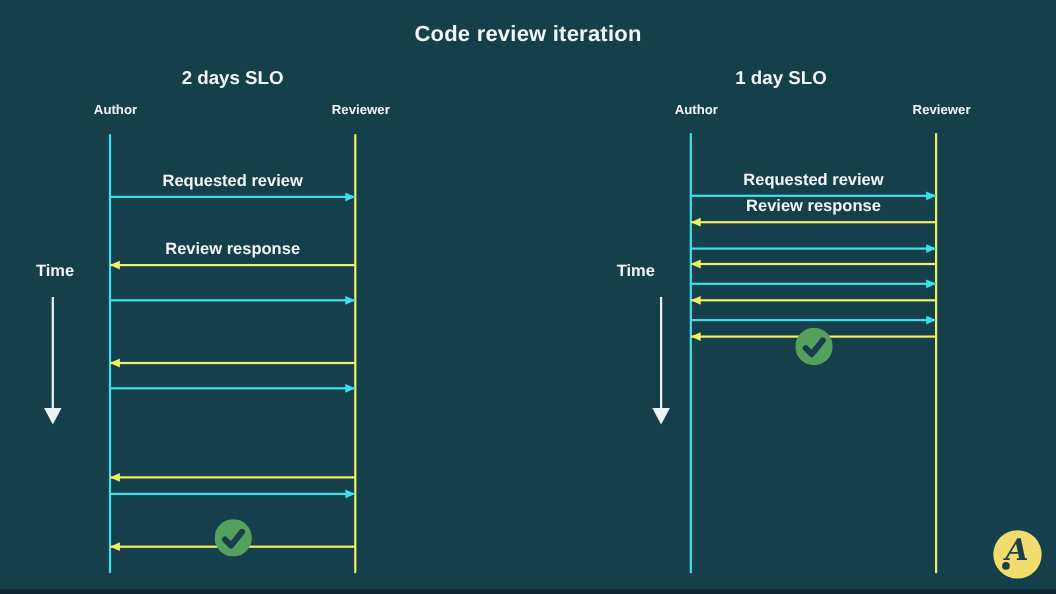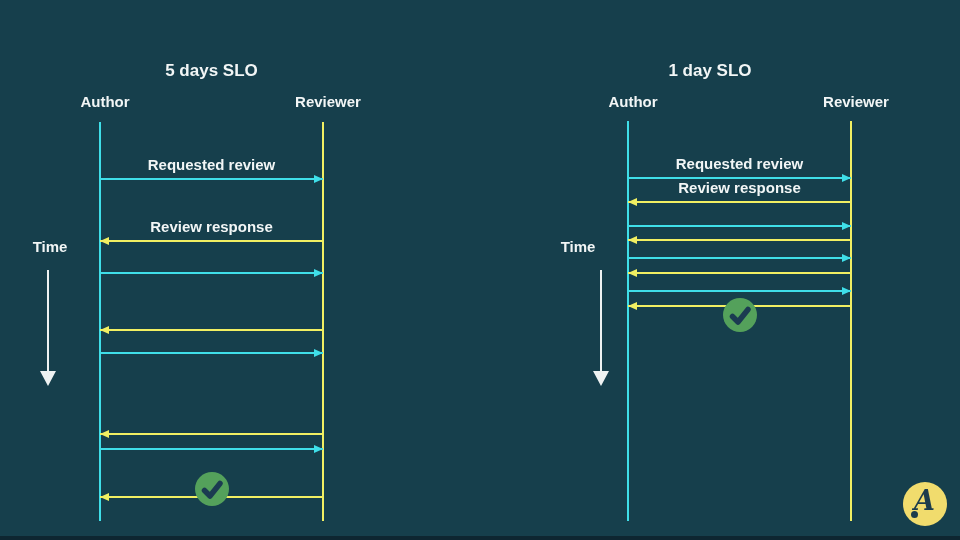--- a/index.html
+++ b/index.html
@@ -27,21 +27,21 @@
   }
   .heading {
     position: absolute;
     text-align: center;
     font-size: 17px;
     font-weight: bold;
   }
   .actor-label {
     position: absolute;
     text-align: center;
-    font-size: 15px;
+    font-size: 12px;
     font-weight: bold;
   }
   .lifeline {
     position: absolute;
     width: 2px;
   }
   .time-label {
     position: absolute;
     text-align: center;
     font-size: 15px;
@@ -110,24 +110,25 @@
     position: absolute;
     left: 0; bottom: 0;
     width: 960px; height: 4px;
     background: #0E2631;
   }
 </style>
 </head>
 <body>
 
 <div id="stage">
+  <div class="title">Code review iteration</div>
 
   <div id="diagram-layer">
       <div class="diagram">
-        <div class="heading" style="left: 111.5px; top: 61px; width: 200px;">5 days SLO</div>
+        <div class="heading" style="left: 111.5px; top: 61px; width: 200px;">2 days SLO</div>
         <div class="actor-label" style="left: 35px; top: 93px; width: 140px;">Author</div>
         <div class="lifeline" style="left: 99px; top: 122px; height: 399px; background: rgb(63, 223, 233);"></div>
         <div class="actor-label" style="left: 258px; top: 93px; width: 140px;">Reviewer</div>
         <div class="lifeline" style="left: 322px; top: 122px; height: 399px; background: rgb(241, 239, 98);"></div>
         <div class="time-label" style="left: 10px; top: 238px; width: 80px;">Time</div>
         <div class="time-shaft" style="left: 47px; top: 270px; height: 101px; background: rgb(238, 242, 242);"></div>
         <div class="time-head" style="left: 40px; top: 371px; border-top-color: rgb(238, 242, 242);"></div>
         <div class="msg-line" style="left: 100px; top: 178px; width: 223px; background: rgb(63, 223, 233);"></div>
         <div class="msg-head head-right" style="top: 175px; left: 314px; border-left-color: rgb(63, 223, 233);"></div>
         <div class="msg-label" style="left: 91.5px; top: 156px; width: 240px;">Requested review</div>

